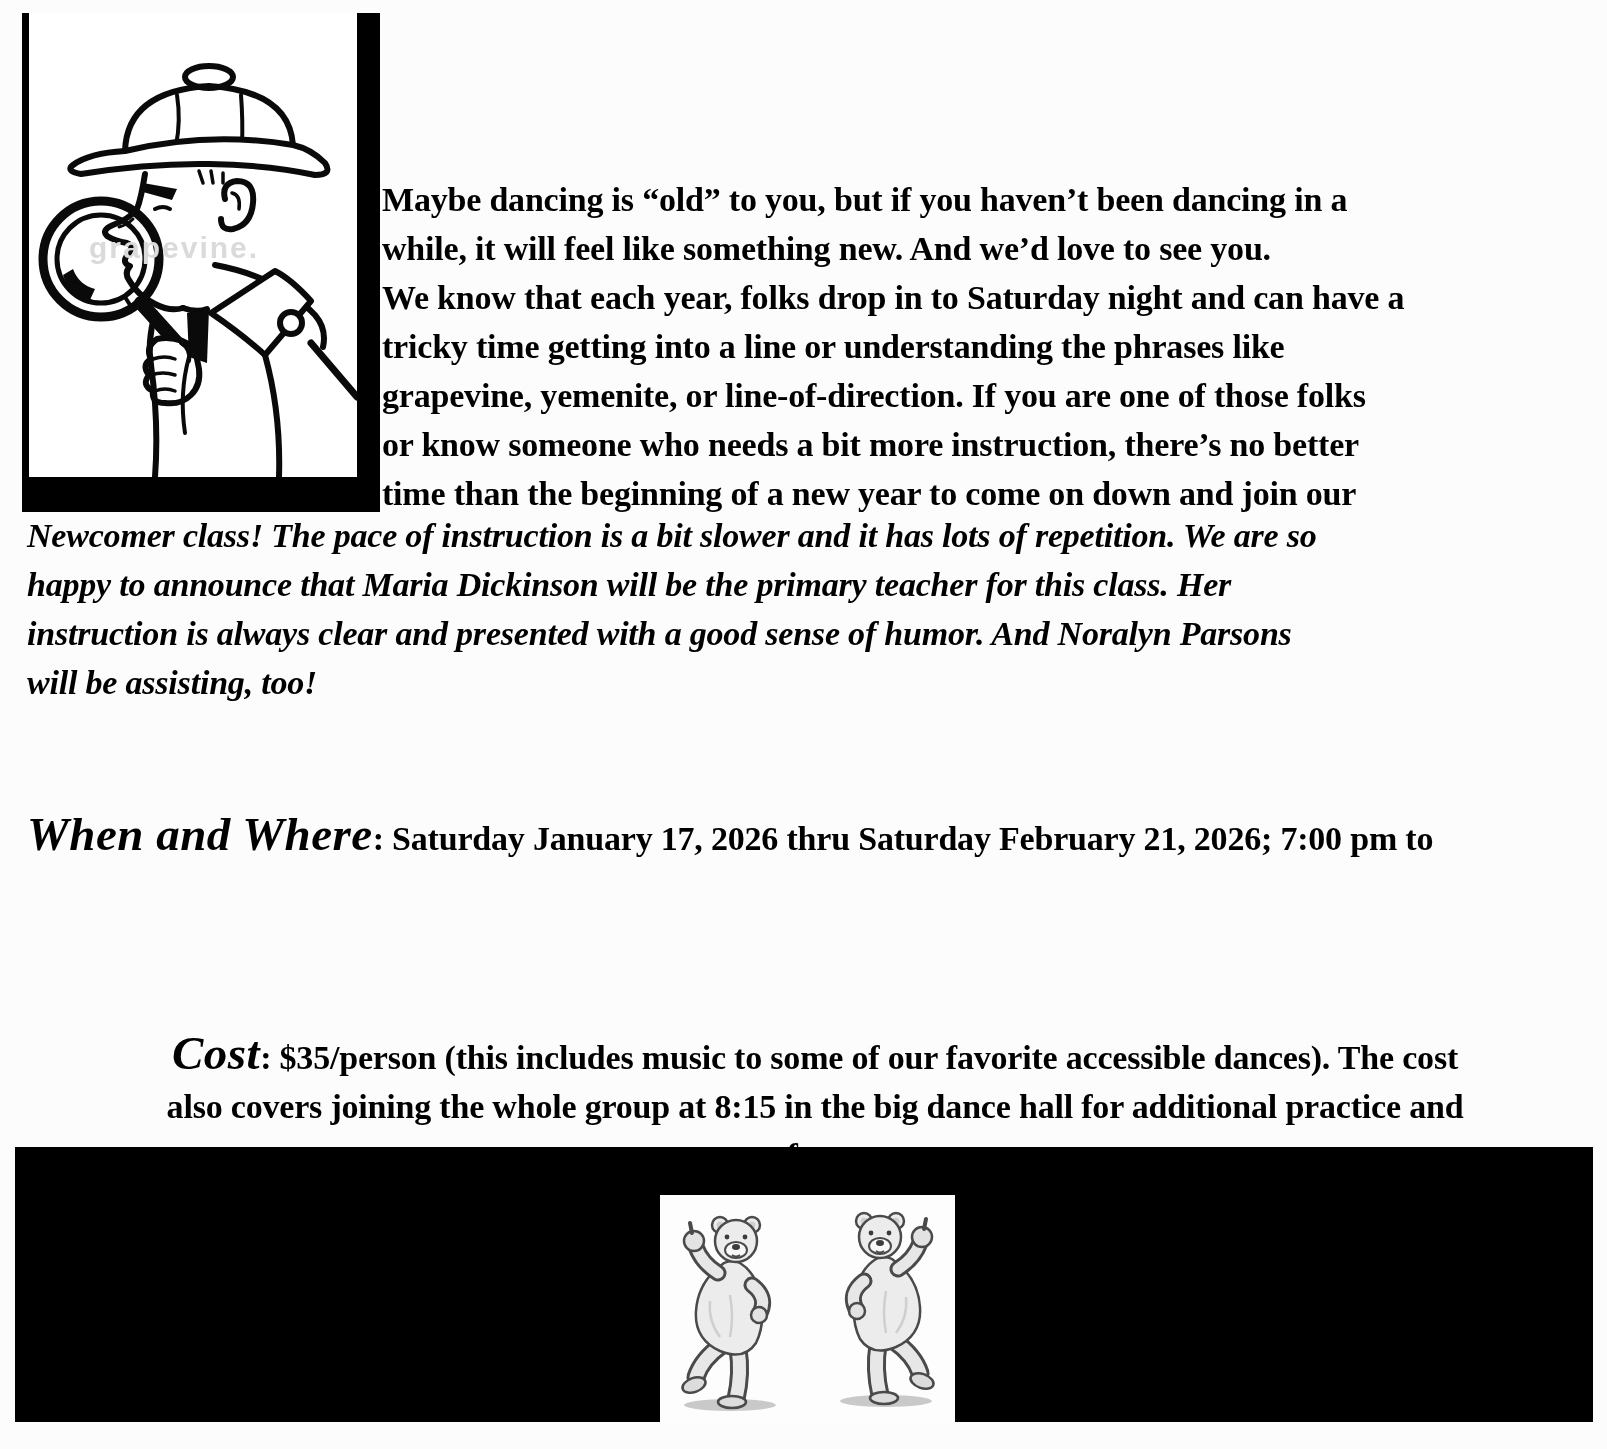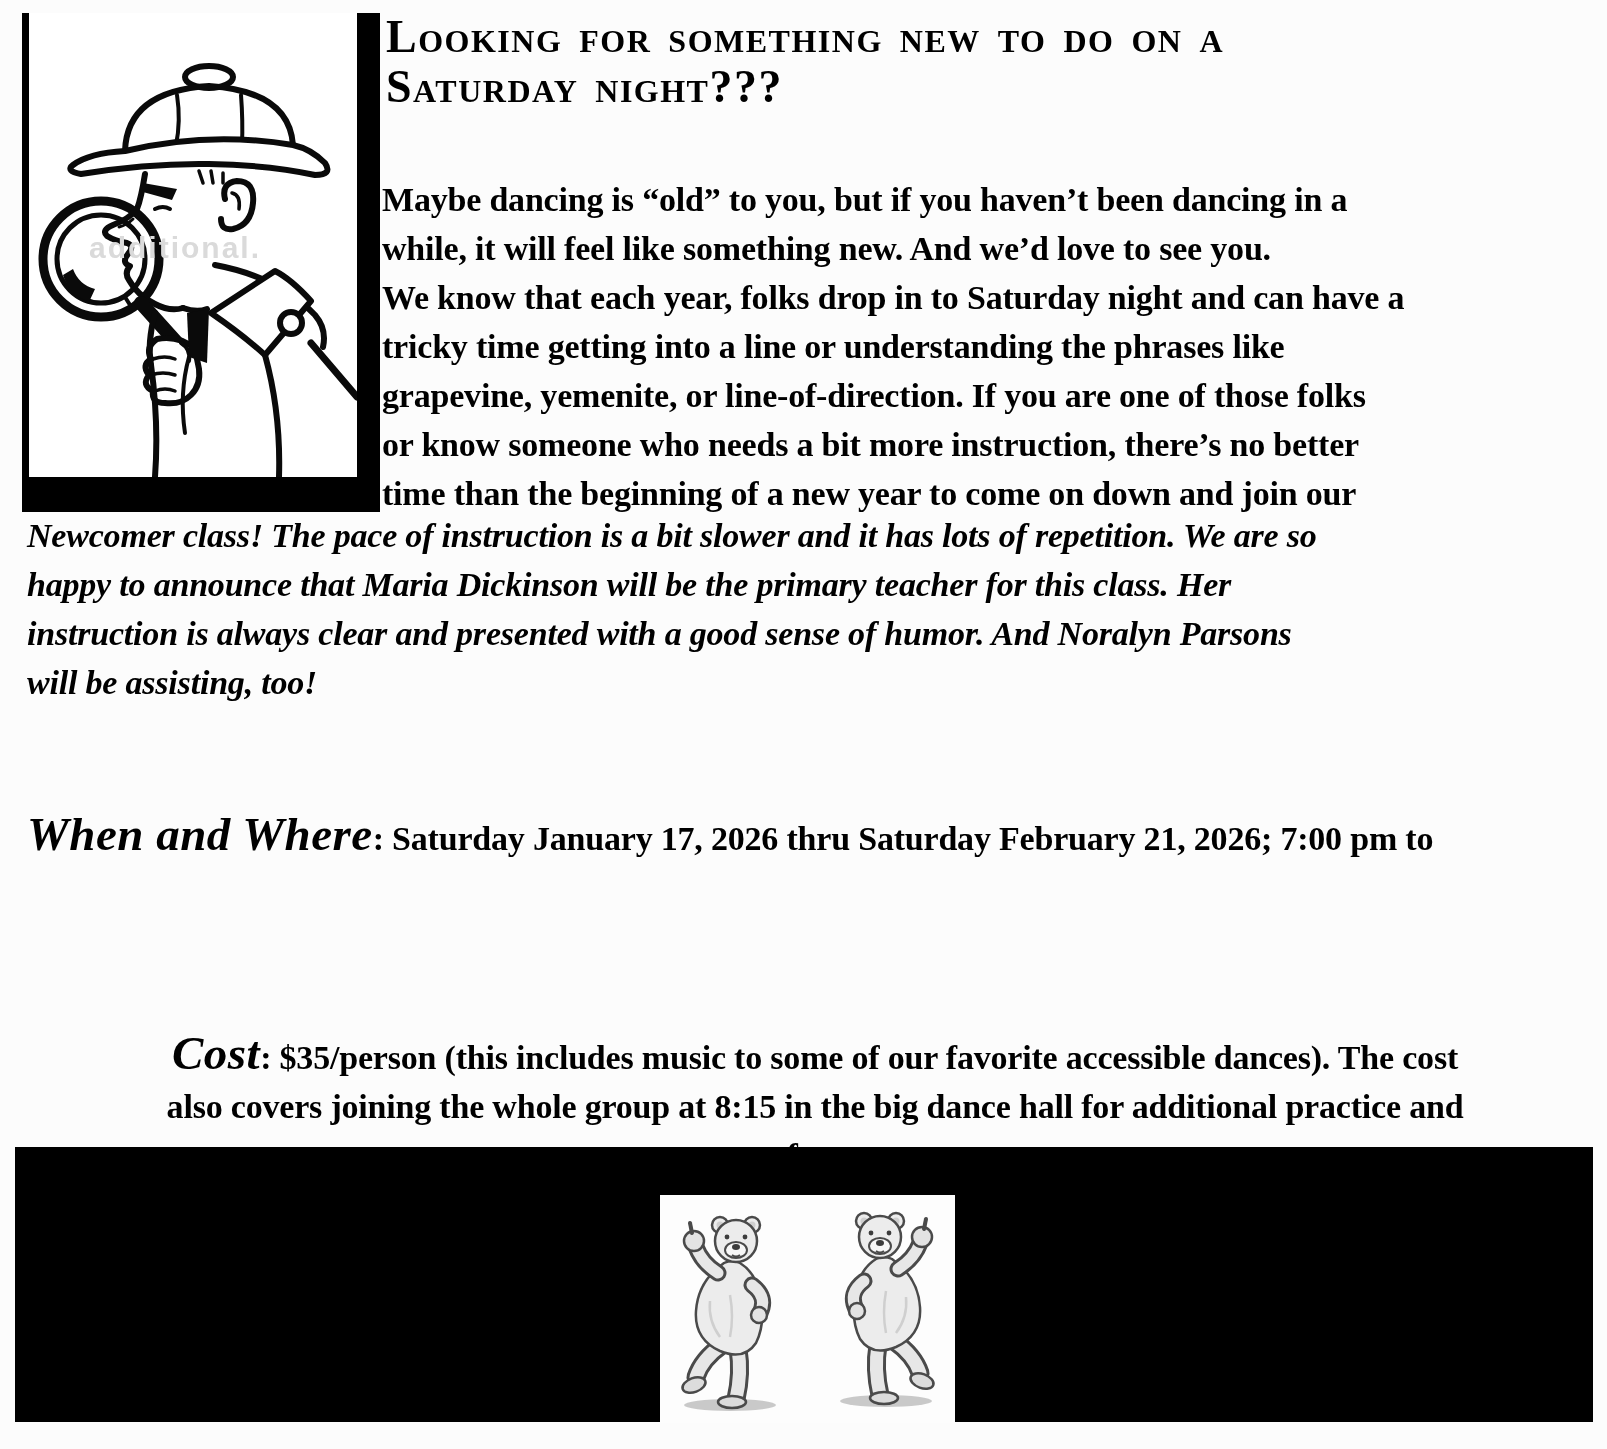--- a/index.html
+++ b/index.html
@@ -94,25 +94,23 @@
 
         <path d="M 158 300 L 180 296 L 178 350 L 160 344 Z" fill="#0a0a0a" stroke="none"></path>
 
         <path d="M 126 300 Q 118 330 122 352"></path>
         <path d="M 122 352 Q 130 410 126 464"></path>
         <path d="M 236 342 Q 252 400 250 464"></path>
         <path d="M 282 330 L 328 384" stroke-width="7"></path>
         <path d="M 160 344 Q 150 380 156 420" stroke-width="4"></path>
       </g>
     </svg>
-    <div class="watermark">additional.</div>
+    <div class="watermark">grapevine.</div>
   </div>
 
-  <h1 class="headline">Looking for something new to do on a
-Saturday night???</h1>
 
   <div class="body col">Maybe dancing is “old” to you, but if you haven’t been dancing in a
 while, it will feel like something new. And we’d love to see you.
 We know that each year, folks drop in to Saturday night and can have a
 tricky time getting into a line or understanding the phrases like
 grapevine, yemenite, or line-of-direction. If you are one of those folks
 or know someone who needs a bit more instruction, there’s no better
 time than the beginning of a new year to come on down and join our</div>
 
   <div class="body full">Newcomer class! The pace of instruction is a bit slower and it has lots of repetition. We are so

